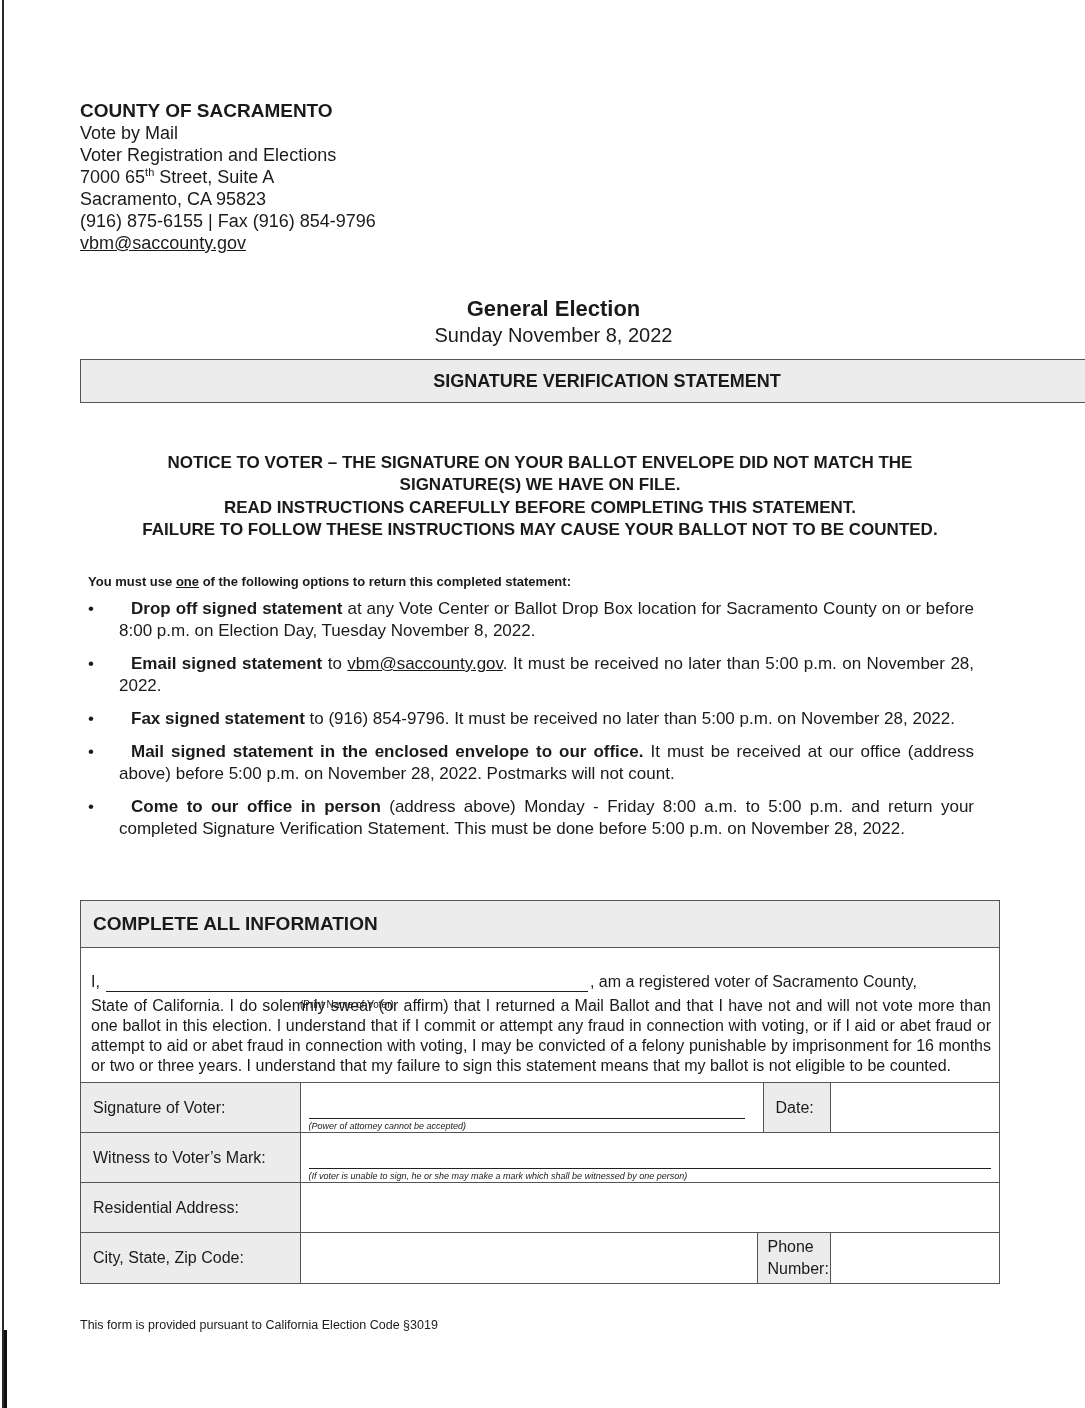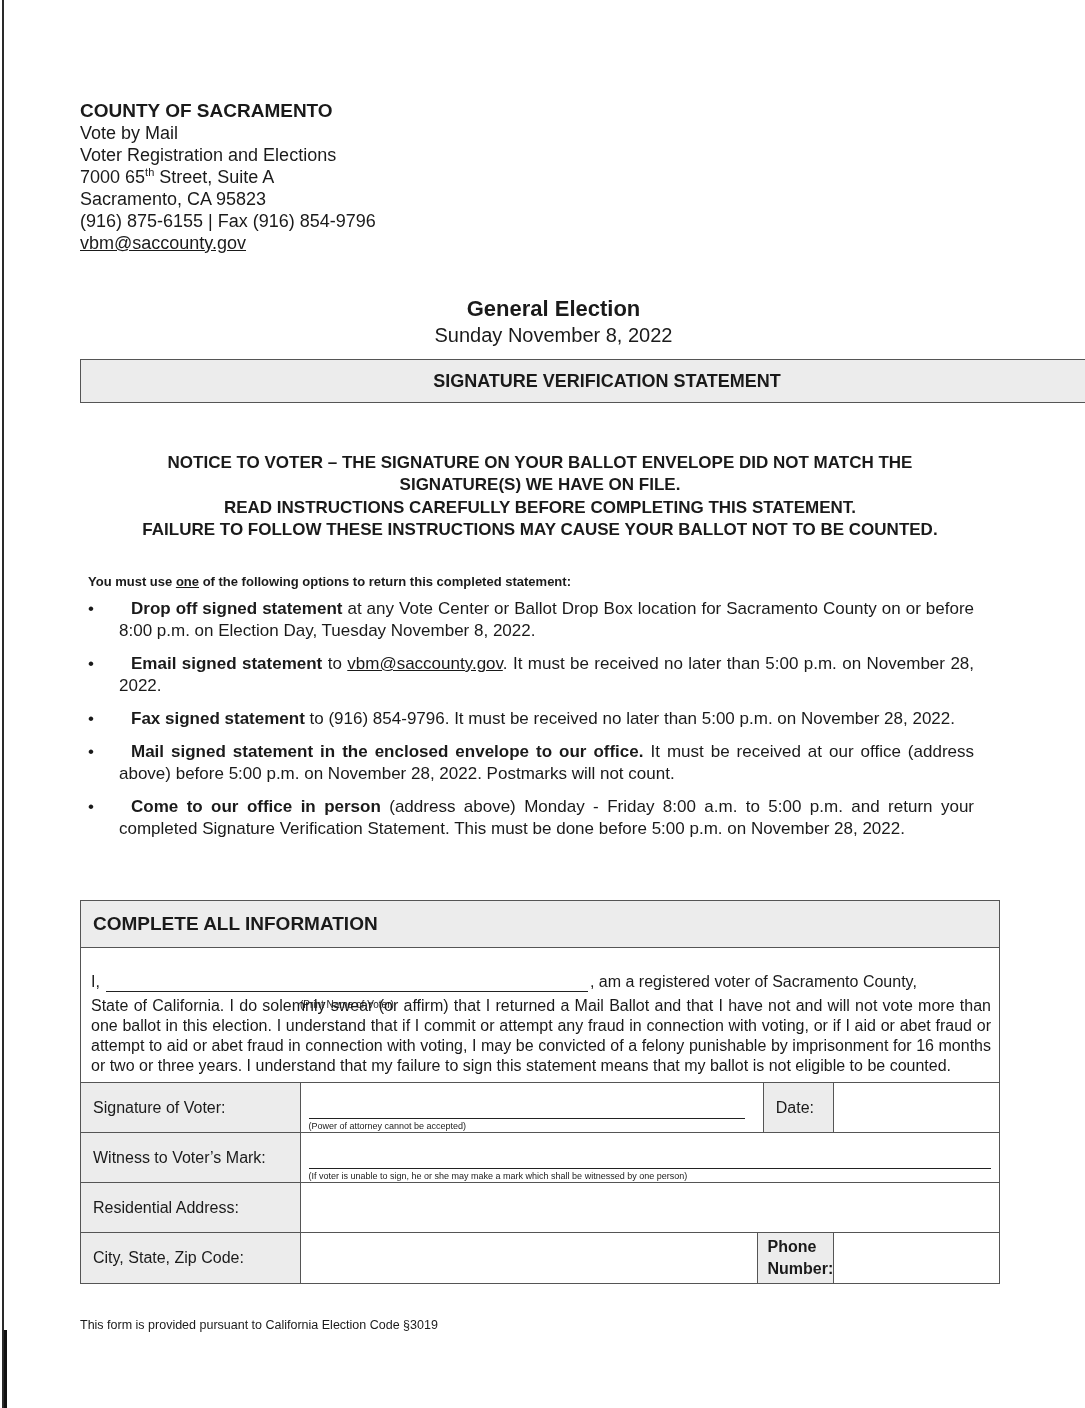--- a/index.html
+++ b/index.html
@@ -49,24 +49,24 @@
   .oath-body { margin-top: 4px; }
 
   table.fields { width: 100%; border-collapse: collapse; font-size: 16px; }
   table.fields td { border: 1.5px solid #555; padding: 0; vertical-align: middle; }
   table.fields tr:first-child td { border-top: 1.5px solid #555; }
   table.fields td:first-child { border-left: none; }
   table.fields td:last-child { border-right: none; }
   table.fields tr:last-child td { border-bottom: none; }
   .lbl { background: #ececec; padding-left: 12px !important; }
   .row { height: 50px; }
-  .sigcell { position: relative; }
+  .sigcell { position: relative; font-style: italic; }
   .sigline { position: absolute; left: 8px; bottom: 13px; height: 0; border-bottom: 1.5px solid #222; }
   .sigcap { position: absolute; left: 8px; bottom: 1px; font-size: 9px; }
-  .phone-lbl { line-height: 22px; padding-left: 10px !important; font-weight: bold; }
+  .phone-lbl { line-height: 22px; padding-left: 10px !important; }
 
   .footer { position: absolute; left: 80px; top: 1318px; font-size: 12.5px; }
 </style>
 </head>
 <body>
 
 <div class="scan-edge"></div>
 <div class="scan-edge2"></div>
 
 <div class="header">

